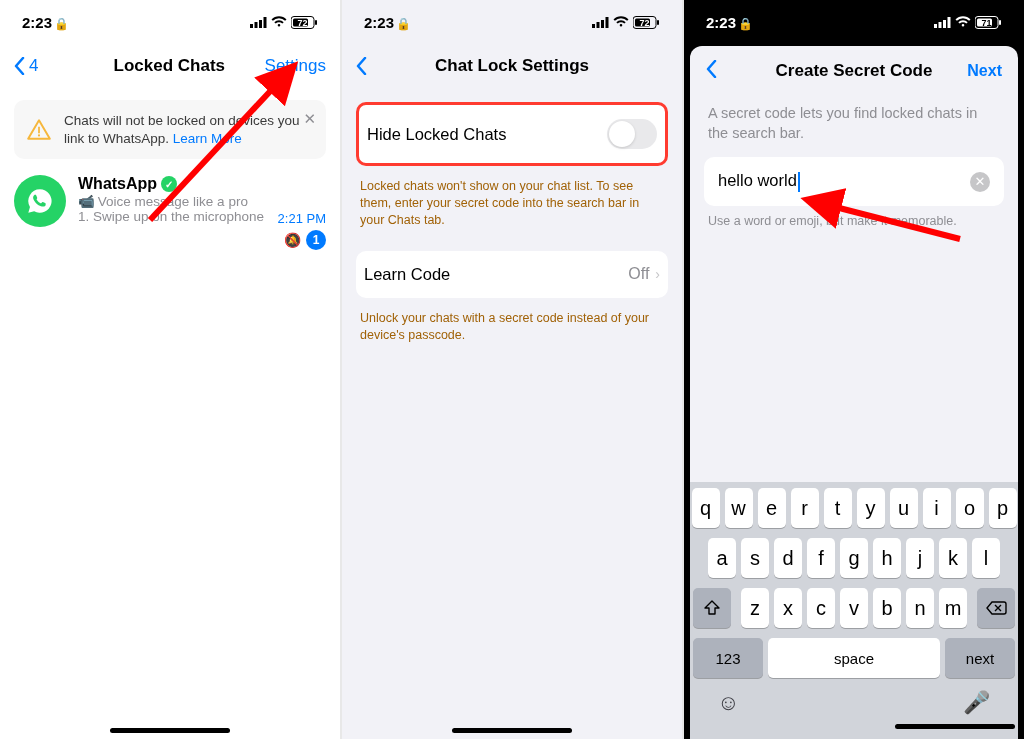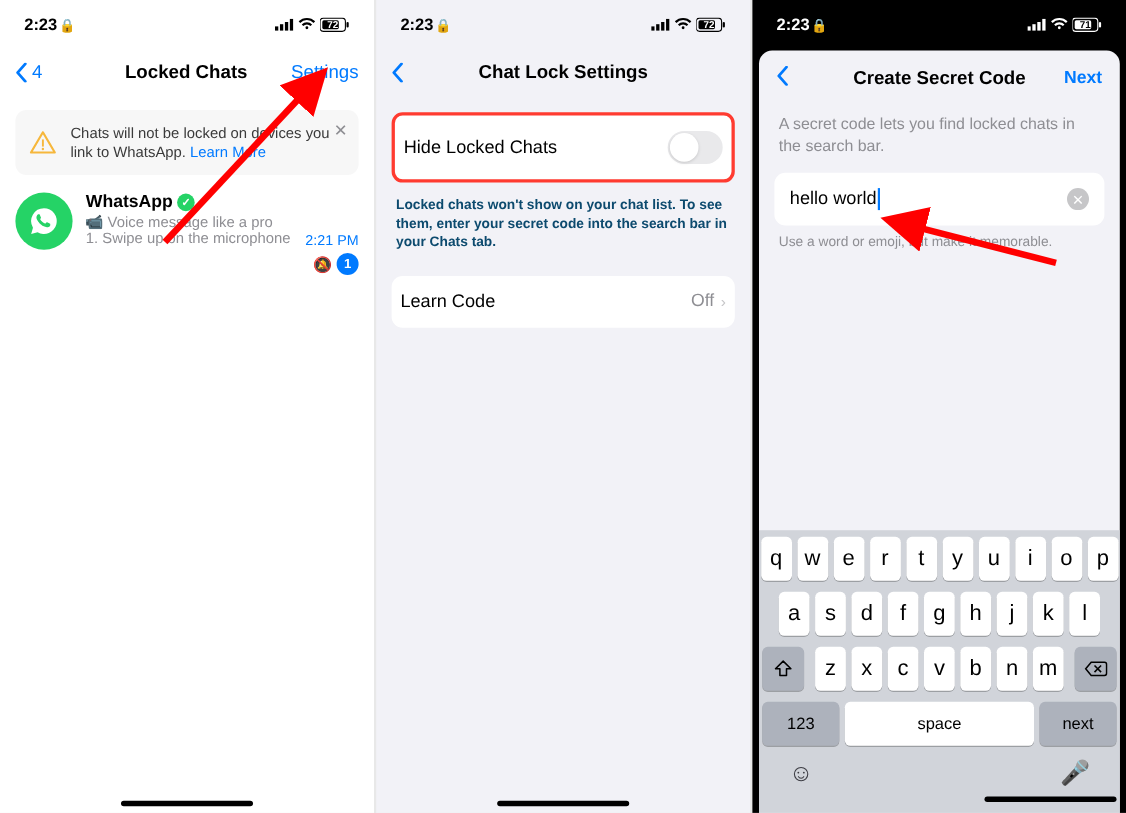--- a/index.html
+++ b/index.html
@@ -48,21 +48,21 @@
 
   
   .cell-group { margin:14px 14px 6px;}
   .cell { background:#fff; border-radius:10px; padding:14px 8px; display:flex; align-items:center; justify-content:space-between;}
   .cell.highlighted { border:3px solid #ff3b30; }
   .cell .label { font-size:16.5px; color:#000;}
   .toggle { width:50px; height:30px; background:#e9e9eb; border-radius:15px; position:relative;}
   .toggle::after { content:""; position:absolute; width:26px; height:26px; background:#fff; border-radius:50%; top:2px; left:2px; box-shadow:0 1px 3px rgba(0,0,0,0.15);}
   .cell .value { color:#8e8e93; font-size:16px; display:flex; align-items:center; gap:6px;}
   .chev-r { color:#c6c6c8; font-size:14px;}
-  .footer-text { font-size:12.5px; color:#0c4a6e; padding:6px 18px 0; line-height:1.35;font-weight:bold;}
+  .footer-text { font-size:12.5px; color:#a16207; padding:6px 18px 0; line-height:1.35;}
 
   
   .sheet { position:absolute; top:46px; left:6px; right:6px; bottom:0; background:#f2f2f7; border-radius:12px 12px 0 0; overflow:hidden;}
   .sheet-nav { display:flex; align-items:center; justify-content:space-between; height:50px; padding:0 16px;}
   .sheet-nav .title { font-size:17px; font-weight:600; flex:1; text-align:center;}
   .sheet-nav .back { color:#007aff; min-width:50px;}
   .sheet-nav .action { color:#007aff; font-weight:600; min-width:50px; text-align:right;}
   .desc { font-size:14.5px; color:#8e8e93; padding:8px 18px 14px; line-height:1.35;}
   .input-row { margin:0 14px; background:#fff; border-radius:10px; padding:14px 14px; display:flex; align-items:center; justify-content:space-between;}
   .input-row .val { font-size:16.5px; color:#000;}
@@ -240,20 +240,21 @@
 
   <div class="cell-group" style="margin-top:22px;">
     <div class="cell">
       <span class="label">Learn Code</span>
       <span class="value">
           <span>Off</span>
           <span class="chev-r">›</span>
         </span>
     </div>
   </div>
+  <div class="footer-text">Unlock your chats with a secret code instead of your device's passcode.</div>
 
   <div class="home-ind"></div>
 </div>
 
 <div class="phone p3">
   <div class="status dark">
     <span><span>2:23</span><span class="lock-icon">🔒</span></span>
     <span class="right">
       <span class="signal">
           <svg width="17" height="11">

